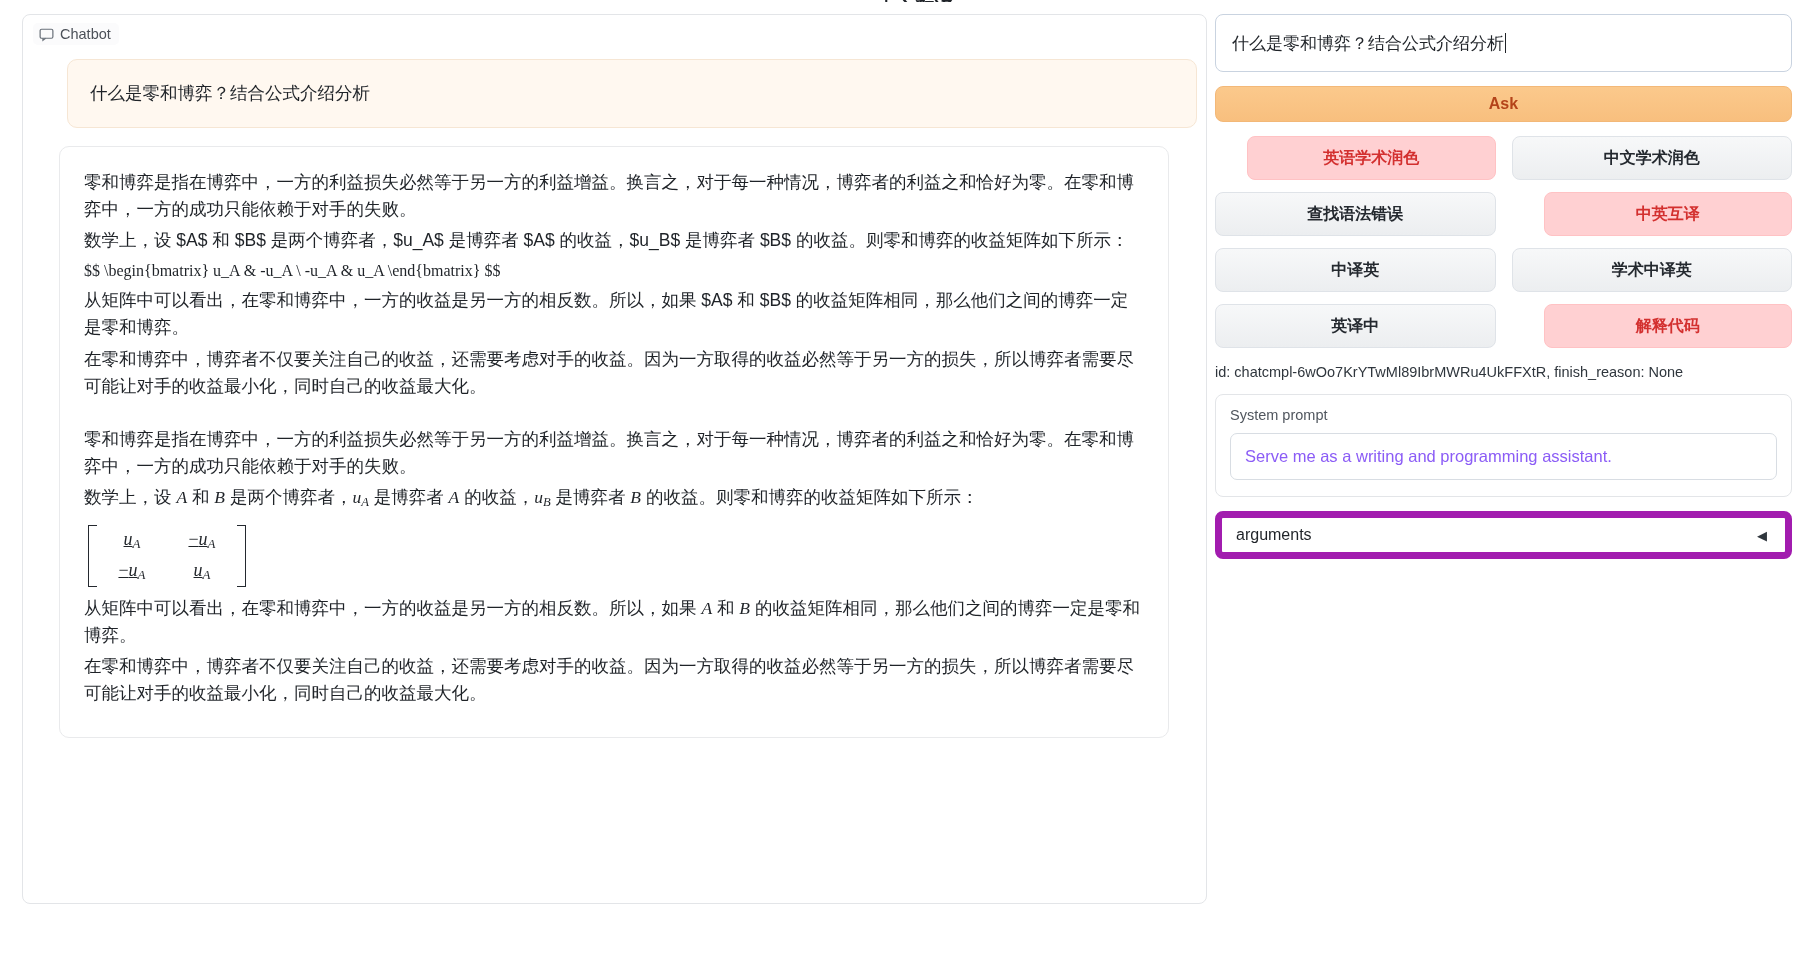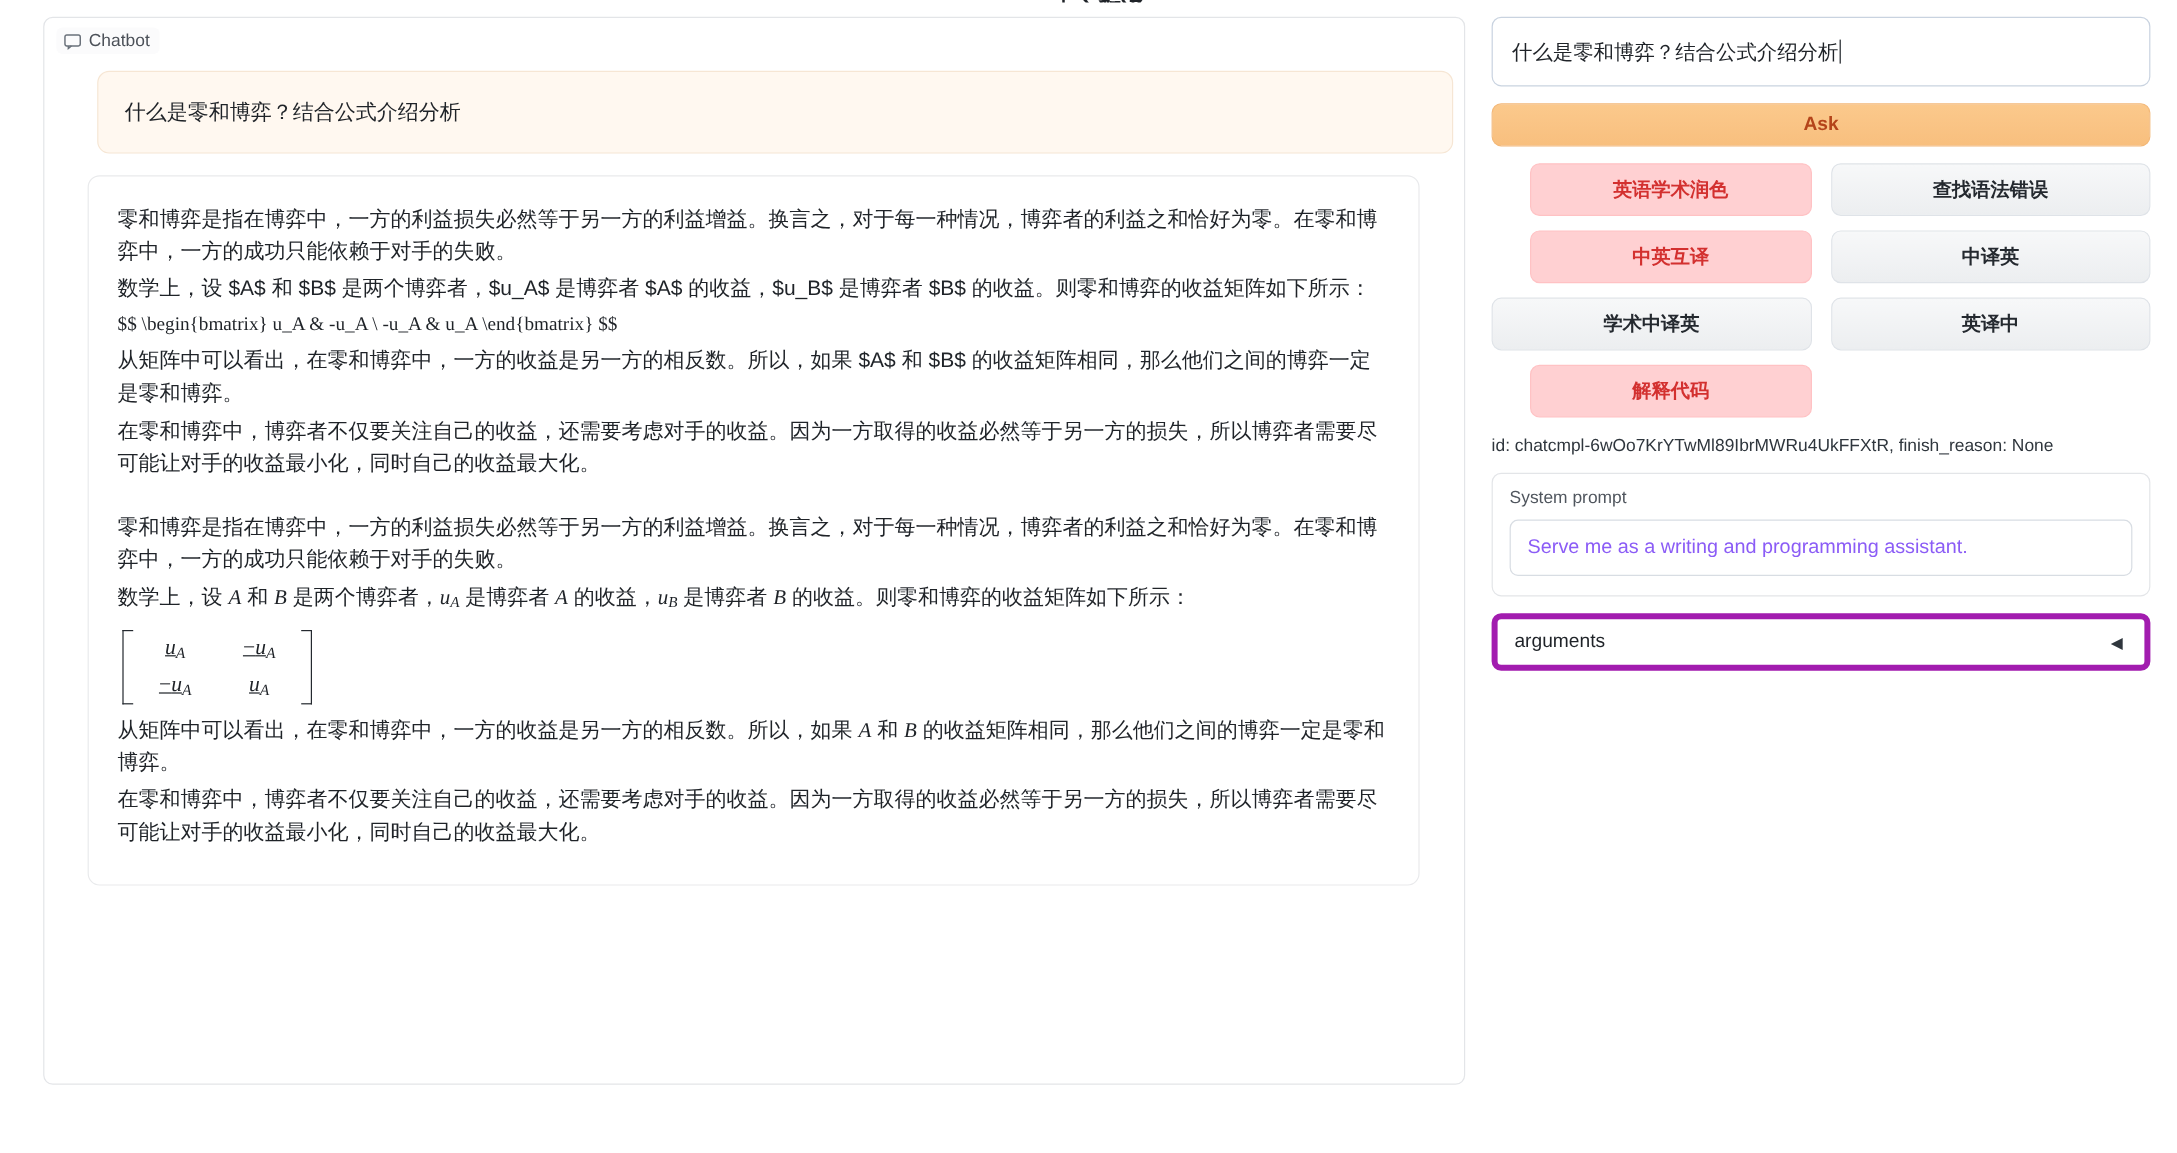--- a/index.html
+++ b/index.html
@@ -14,22 +14,22 @@
     overflow: hidden;
   }
   .page {
     position: relative;
     width: 1814px;
     height: 961px;
     padding: 0;
   }
   .layout {
     display: flex;
-    gap: 22px;
-    padding: 14px 22px 0 36px;
+    gap: 8px;
+    padding: 14px 22px 0 22px;
   }
 
   
   .chat-panel {
     width: 1185px;
     border: 1px solid #e3e5e8;
     border-radius: 8px;
     background: #ffffff;
     height: 890px;
     position: relative;
@@ -186,21 +186,21 @@
   }
   .sys-input {
     border: 1px solid #d8dde3;
     border-radius: 7px;
     background: #fff;
     padding: 13px 14px;
     font-size: 16.5px;
     color: #8b5cf6;
   }
   .accordion {
-    border: 5px solid #a21caf;
+    border: 7px solid #a21caf;
     border-radius: 8px;
     background: #fff;
     height: 48px;
     display: flex;
     align-items: center;
     justify-content: space-between;
     padding: 0 18px 0 14px;
     font-size: 16px;
     cursor: pointer;
   }
@@ -289,20 +289,23 @@
 
       <div class="ask-btn">
         <span>Ask</span>
       </div>
 
       <div class="grid-btns">
         <div class="act-btn hot">
             <span>英语学术润色</span>
           </div>
         <div class="act-btn">
+            <span>中文学术润色</span>
+          </div>
+        <div class="act-btn">
             <span>查找语法错误</span>
           </div>
         <div class="act-btn hot">
             <span>中英互译</span>
           </div>
         <div class="act-btn">
             <span>中译英</span>
           </div>
         <div class="act-btn">
             <span>学术中译英</span>

